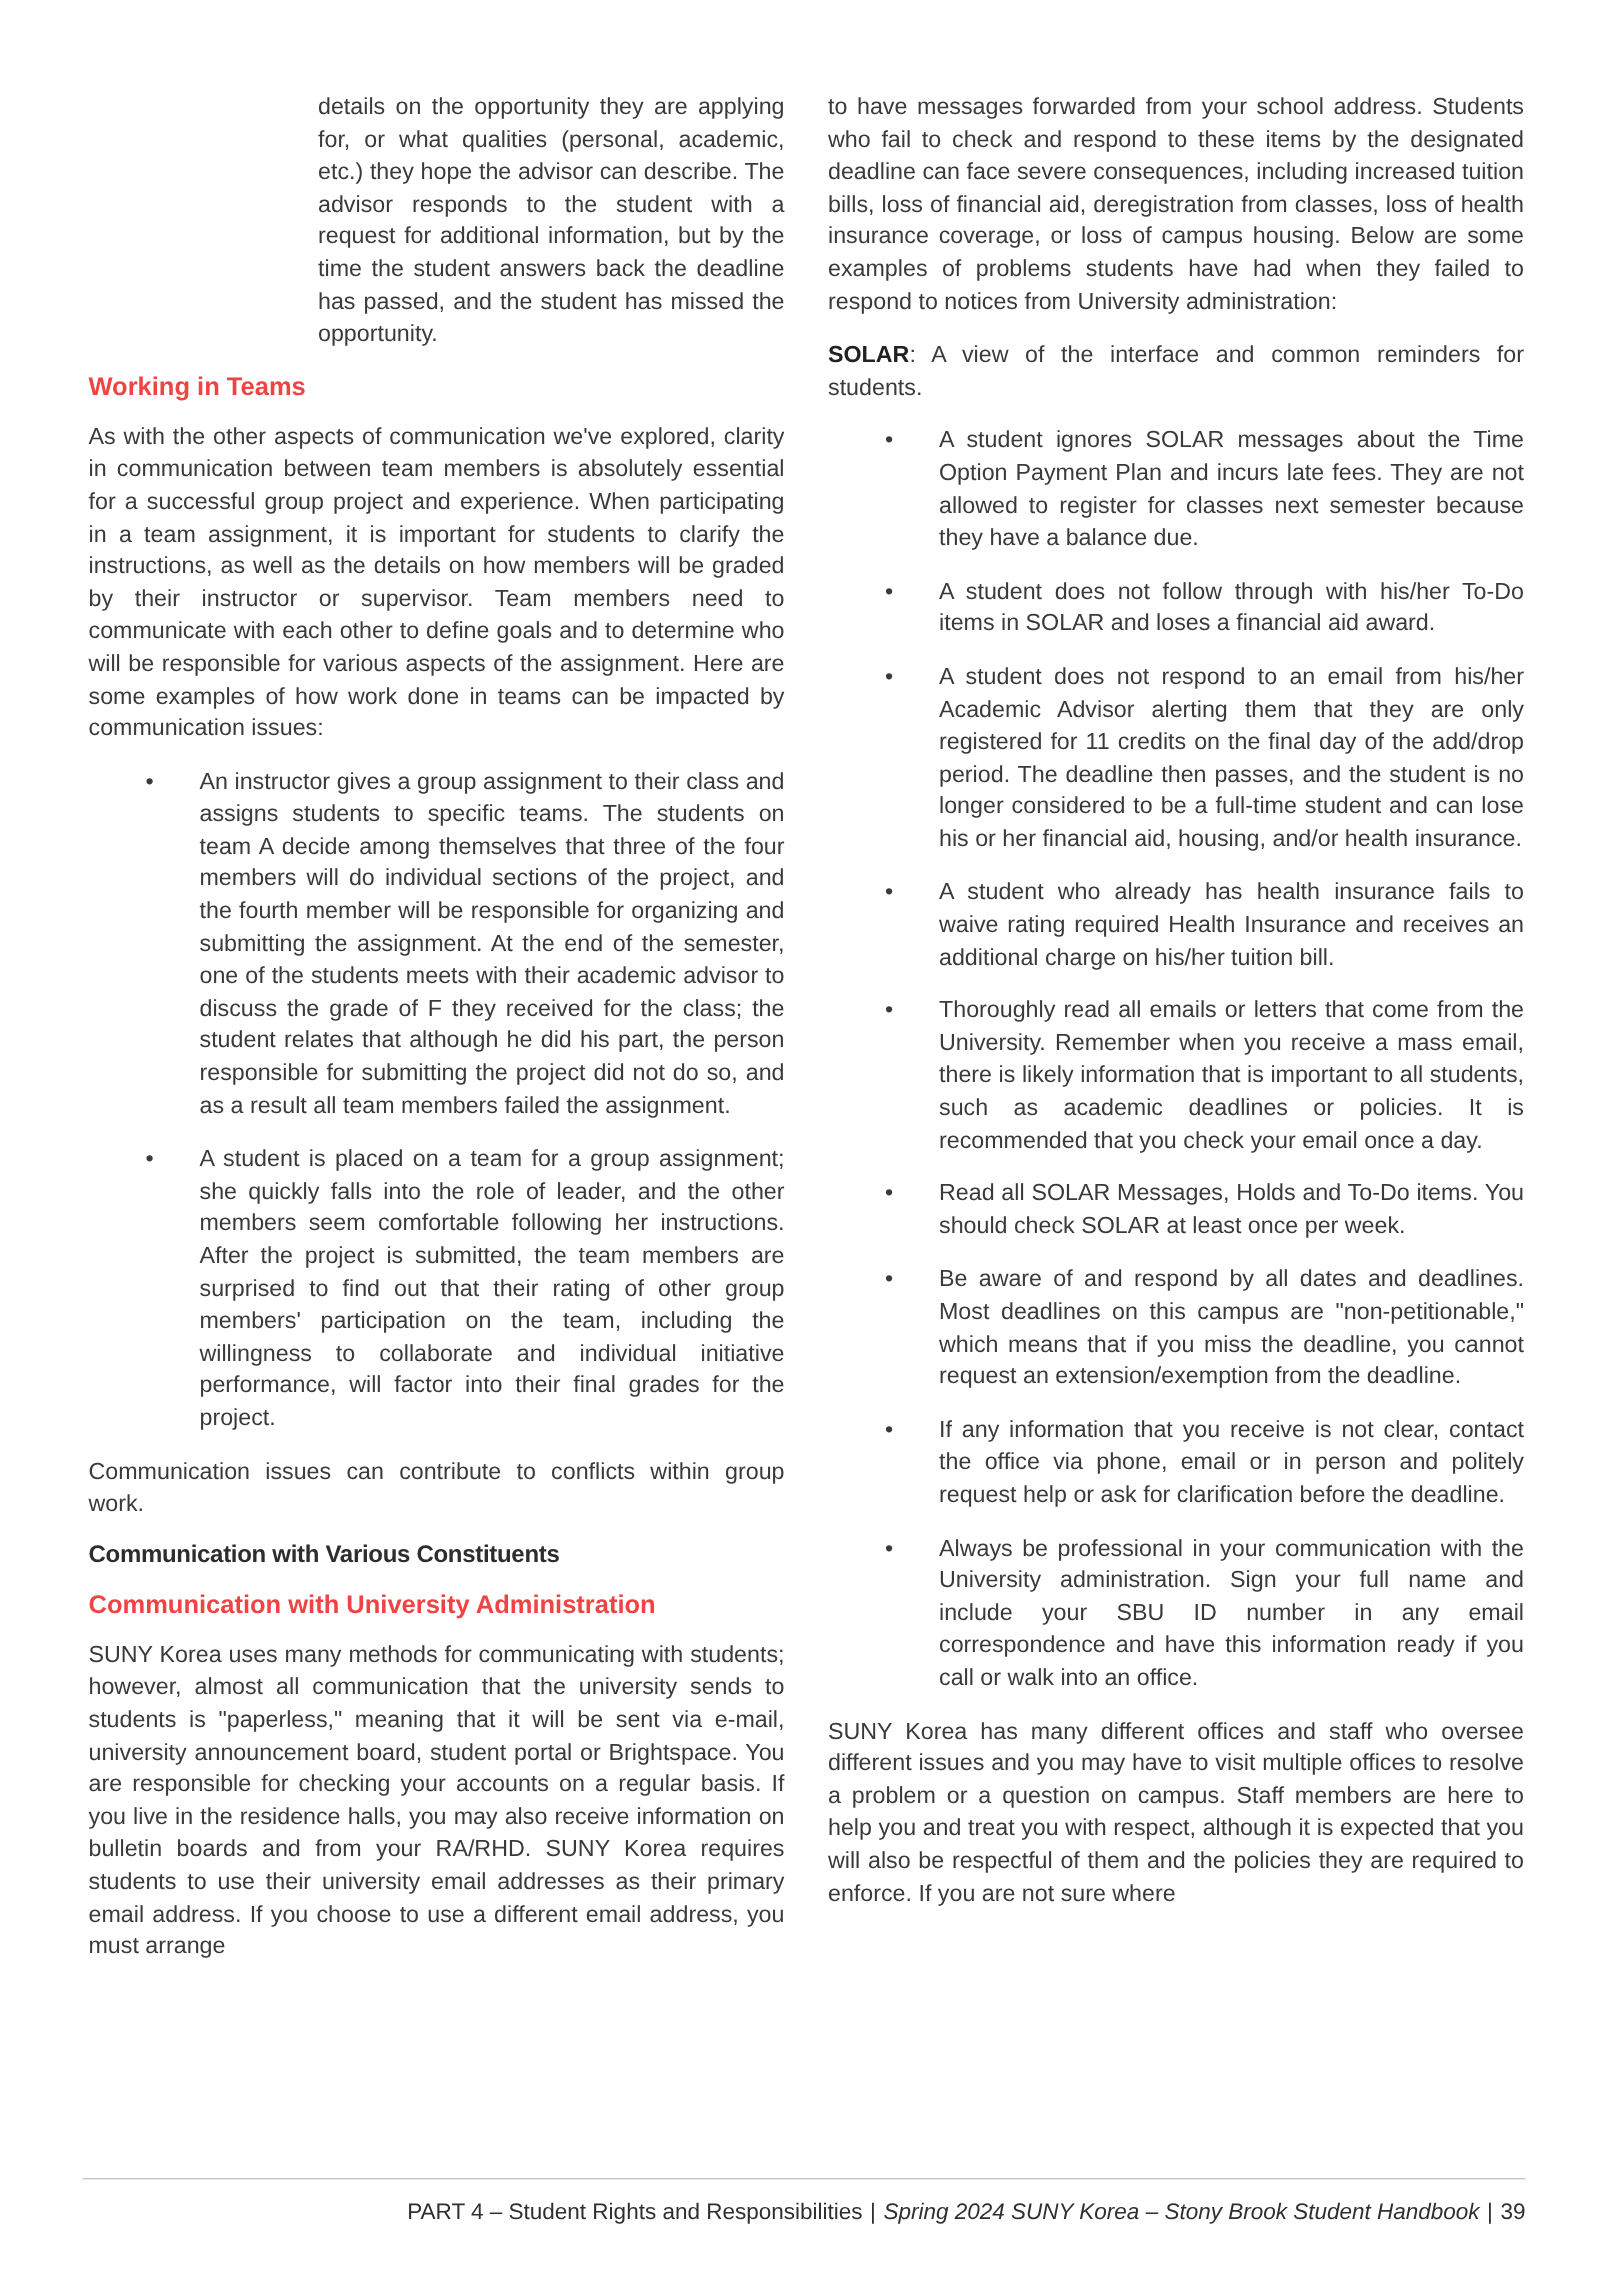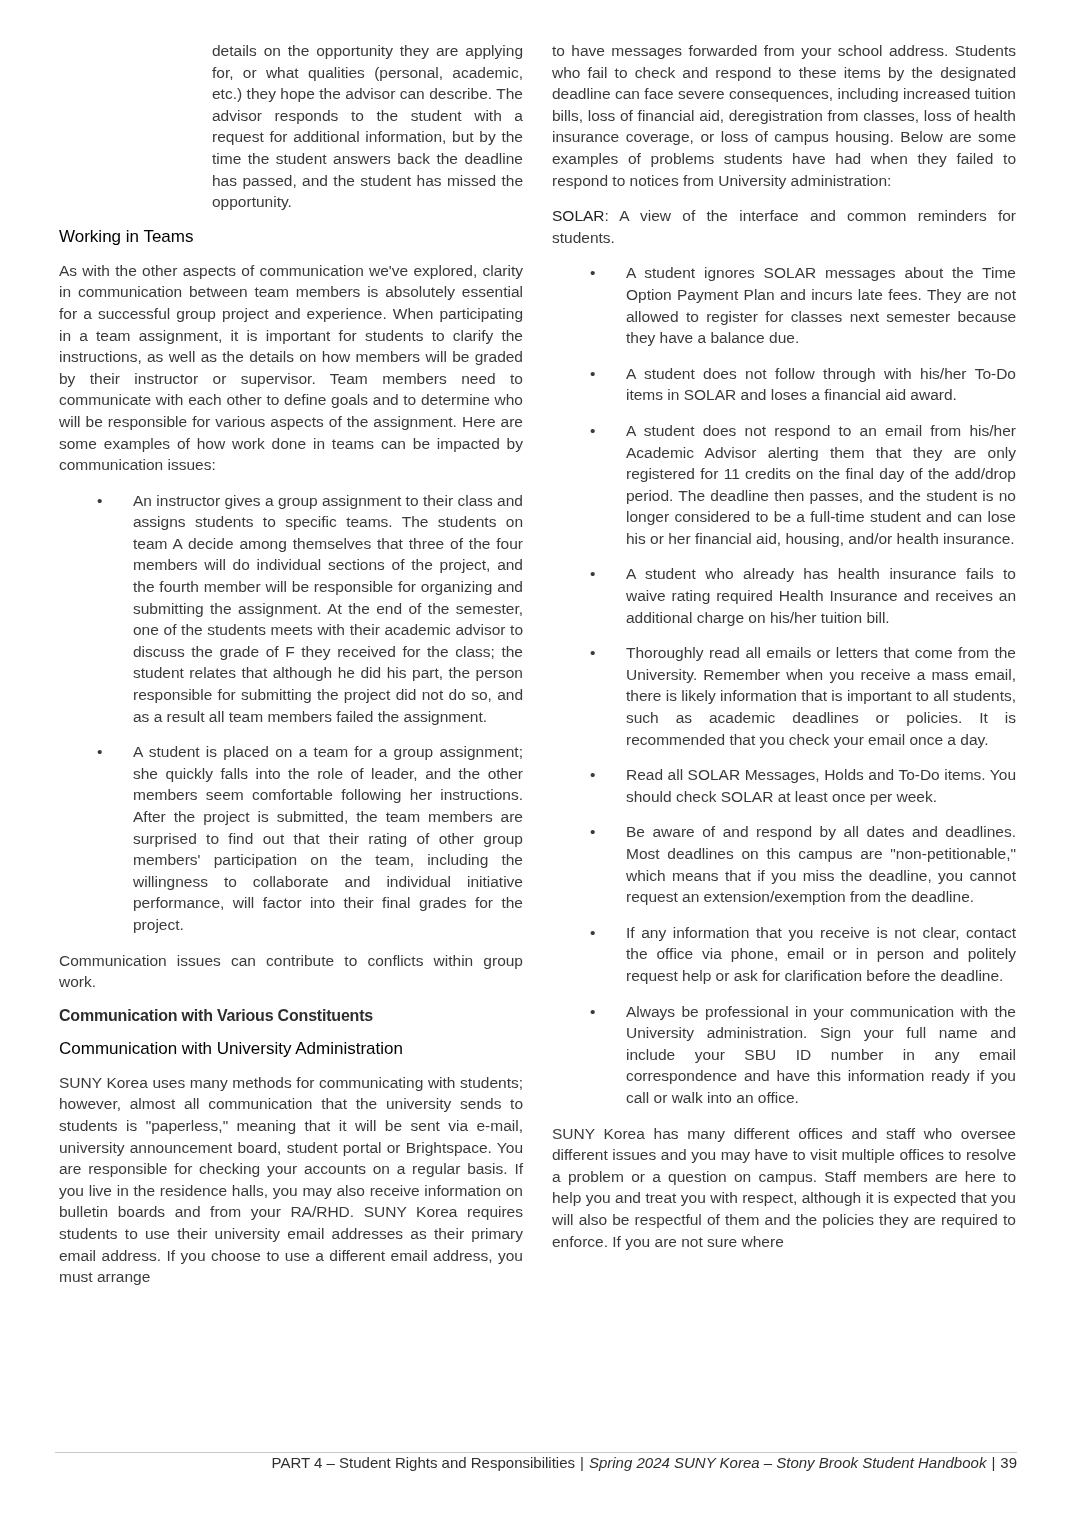--- a/index.html
+++ b/index.html
@@ -8,60 +8,60 @@
     height: 1518px;
     background: #ffffff;
     font-family: "Liberation Sans", sans-serif;
     color: #3a3a3a;
     position: relative;
     overflow: hidden;
   }
   .columns {
     display: flex;
     gap: 29px;
-    padding: 40px 58px 0 59px;
+    padding: 61px 58px 0 59px;
     box-sizing: border-box;
   }
   .col { width: 464px; flex: 0 0 464px; }
   p, li {
     font-size: 15.5px;
     line-height: 21.6px;
     text-align: justify;
     margin: 0 0 14px;
   }
   .cont { margin-left: 153px; }
   h2 {
     font-size: 16px;
     font-weight: 700;
     color: #2d2d2d;
     margin: 10px 0 14px;
     letter-spacing: -0.2px;
   }
   h3 {
     font-size: 17px;
-    font-weight: 400;
-    color: #000000;
+    font-weight: 700;
+    color: #ef4444;
     margin: 6px 0 13px;
   }
   ul { list-style: none; margin: 0; padding: 0; }
   li { position: relative; padding-left: 74px; }
   li::before {
     content: "\2022";
     position: absolute;
     left: 38px;
     top: 0;
   }
-  .lead { font-weight: 400; color: #222222; }
+  .lead { font-weight: 700; color: #222222; }
   .footer {
     position: absolute;
     left: 55px;
     right: 58px;
     top: 1452px;
     border-top: 1px solid #c9c9c9;
-    padding-top: 0;
+    padding-top: 12px;
     text-align: right;
     font-size: 15px;
     line-height: 20px;
     color: #2f2f2f;
   }
   .footer .sep { margin: 0 5px; }
   .footer .hb { font-style: italic; }
 </style>
 </head>
 <body>

